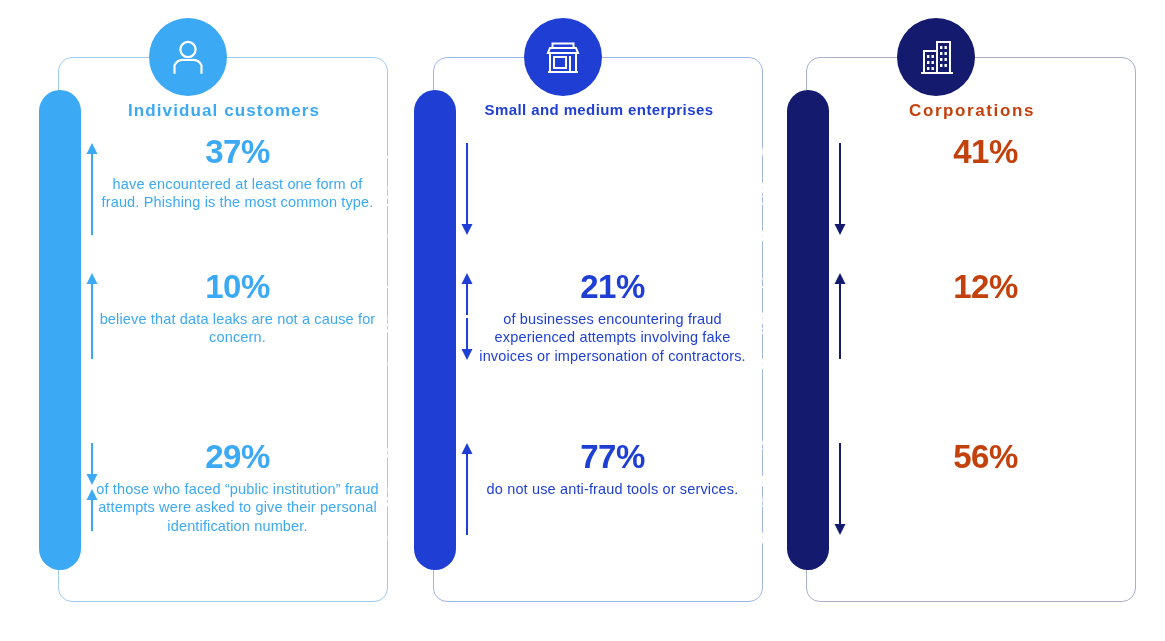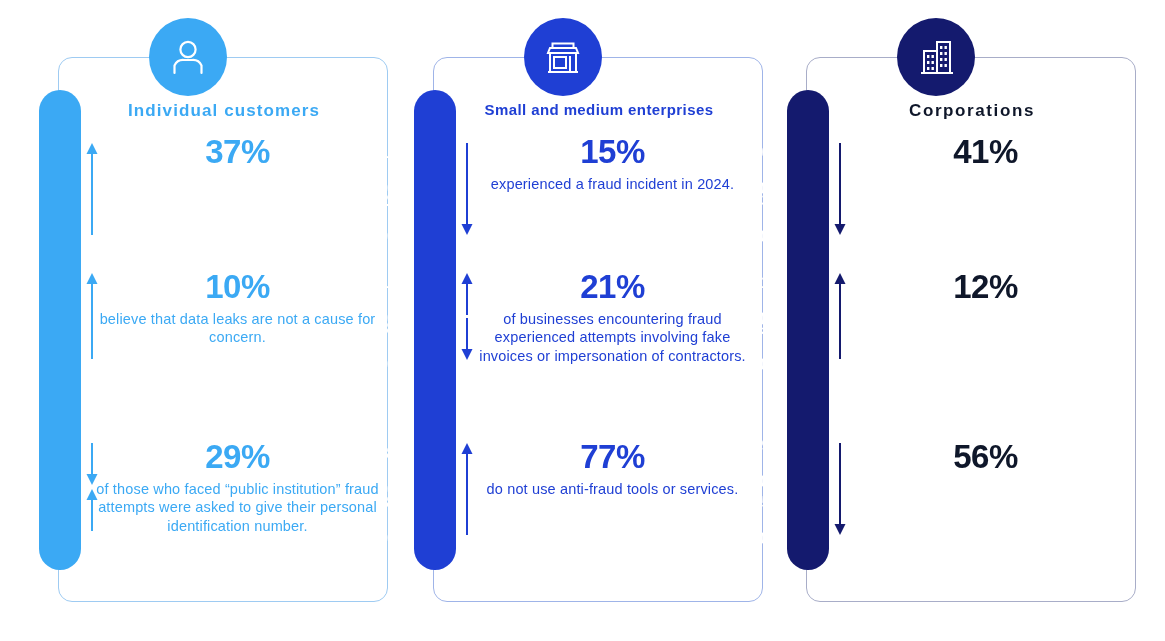--- a/index.html
+++ b/index.html
@@ -124,21 +124,21 @@
     font-weight: bold;
     letter-spacing: 1.1px;
     z-index: 5;
   }
   .col.c2 .col-title { font-size: 15px; letter-spacing: 0.4px; }
   .col.c3 .col-title { letter-spacing: 1.6px; }
 
   
   .t1 .col-title, .t1 .block .big, .t1 .block .desc { color: #3ba9f4; }
   .t2 .col-title, .t2 .block .big, .t2 .block .desc { color: #1f3fd4; }
-  .t3 .col-title, .t3 .block .big, .t3 .block .desc { color: #0f172a; }
+  .t3 .col-title, .t3 .block .big, .t3 .block .desc { color: #c2410c; }
 
   .t1 .pill { background: #3ba9f4; }
   .t2 .pill { background: #1f3fd4; }
   .t3 .pill { background: #141a6e; }
 
   .t1 .icon-badge { background: #3ba9f4; }
   .t2 .icon-badge { background: #1f3fd4; }
   .t3 .icon-badge { background: #141a6e; }
 </style>
 </head>
@@ -207,20 +207,21 @@
     </div>
     <div class="arrow" style="left:85px;top:489px;">
       <svg width="14" height="42" viewBox="0 0 14 42">
         <line x1="7" y1="42" x2="7" y2="10" stroke="#3ba9f4" stroke-width="2"></line>
         <path d="M7 0 L12.5 11 L1.5 11 Z" fill="#3ba9f4"></path>
       </svg>
     </div>
 
     <div class="block" style="top:135px;">
       <div class="big">37%</div>
+      <div class="desc">have encountered at least one form of fraud. Phishing is the most common type.</div>
     </div>
     <div class="block" style="top:270px;">
       <div class="big">10%</div>
       <div class="desc">believe that data leaks are not a cause for concern.</div>
     </div>
     <div class="block" style="top:440px;">
       <div class="big">29%</div>
       <div class="desc">of those who faced “public institution” fraud attempts were asked to give their personal identification number.</div>
     </div>
   </div>
@@ -288,24 +289,20 @@
       <span class="pct">80%</span>
       <span class="yr">2022</span>
     </div>
     <div class="arrow" style="left:85px;top:443px;">
       <svg width="14" height="92" viewBox="0 0 14 92">
         <line x1="7" y1="92" x2="7" y2="10" stroke="#1f3fd4" stroke-width="2"></line>
         <path d="M7 0 L12.5 11 L1.5 11 Z" fill="#1f3fd4"></path>
       </svg>
     </div>
 
-    <div class="block" style="top:135px;">
-      <div class="big">15%</div>
-      <div class="desc">experienced a fraud incident in 2024.</div>
-    </div>
     <div class="block" style="top:270px;">
       <div class="big">21%</div>
       <div class="desc">of businesses encountering fraud experienced attempts involving fake invoices or impersonation of contractors.</div>
     </div>
     <div class="block" style="top:440px;">
       <div class="big">77%</div>
       <div class="desc">do not use anti-fraud tools or services.</div>
     </div>
   </div>
 

